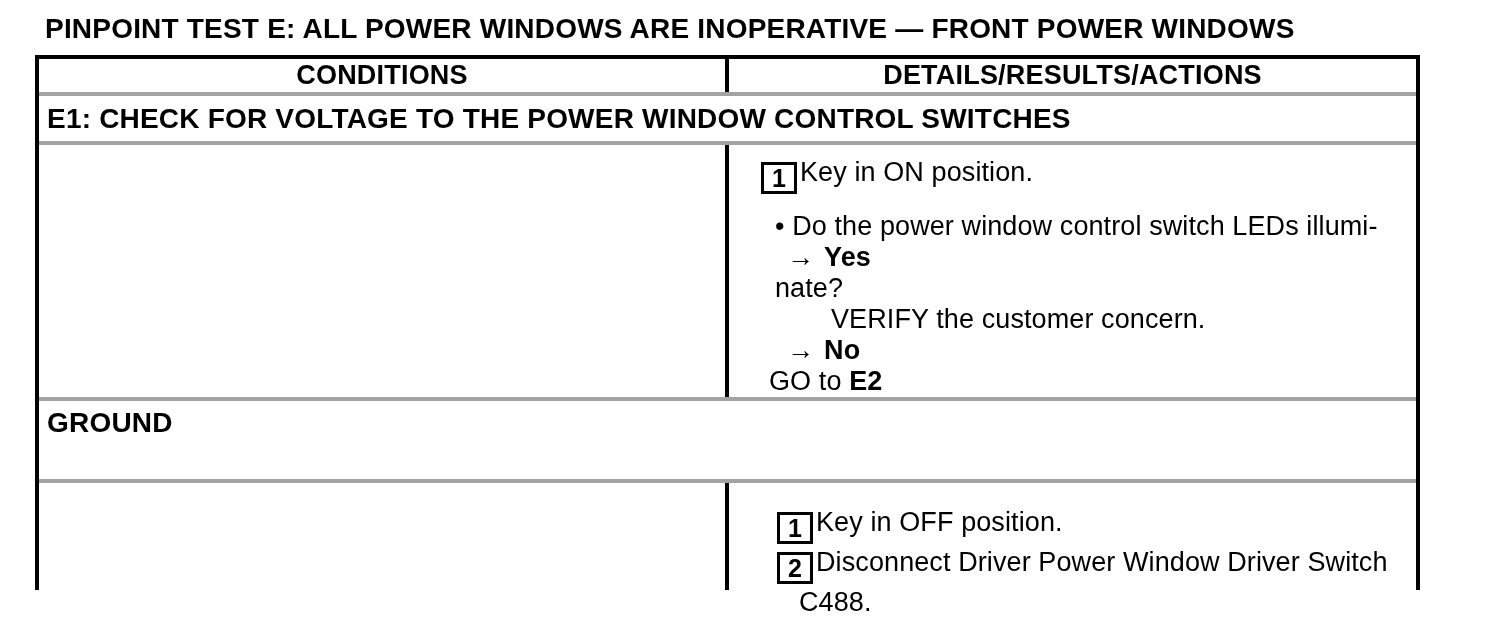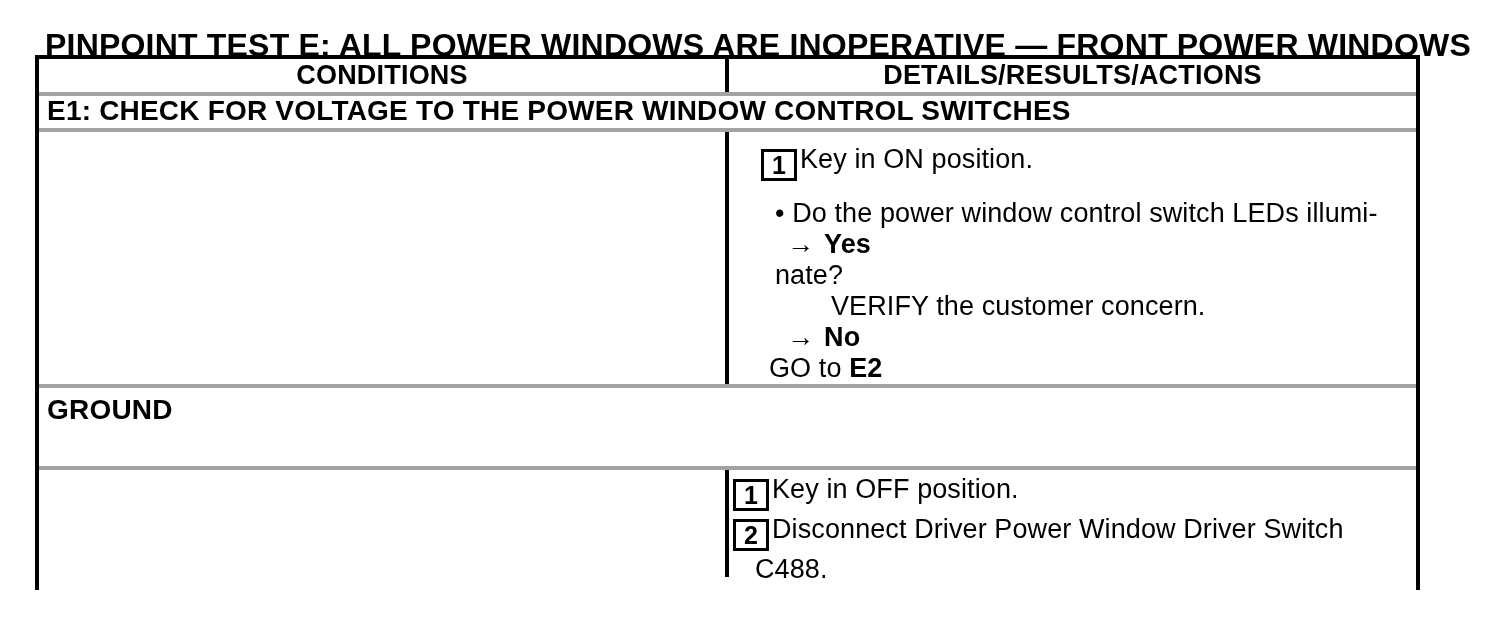--- a/index.html
+++ b/index.html
@@ -14,40 +14,40 @@
     height: 632px;
     background: #ffffff;
     overflow: hidden;
     font-family: "Liberation Sans", "DejaVu Sans", sans-serif;
     color: #000;
     -webkit-font-smoothing: none;
   }
   .doc-title {
     position: absolute;
     left: 45px;
-    top: 27px;
-    font-size: 32px;
+    top: 13px;
+    font-size: 28px;
     font-weight: bold;
     letter-spacing: 0.2px;
     white-space: nowrap;
   }
   .tbl {
     position: absolute;
     left: 35px;
     top: 55px;
     width: 1385px;
     height: 535px;            
     border: 4px solid #000;
     border-bottom: none;
     background: #fff;
   }
   .row { display: flex; width: 100%; }
   .bb { border-bottom: 4px solid #a3a3a3; }
   .row-header { height: 37px; }
-  .row-e1 { height: 36px; align-items: flex-end; }
+  .row-e1 { height: 49px; align-items: center; }
   .row-body1 { height: 256px; gap: 28px; }
   .row-e2 { height: 82px; }
   .row-body2 { height: 107px; }
 
   .cell-cond {
     width: 690px;
     border-right: 4px solid #000;
     flex: none;
   }
   .cell-det { flex: 1; min-width: 0; }
@@ -141,21 +141,21 @@
 
     <div class="row row-e2 bb">
       <div class="heading-cell">
         <div>GROUND</div>
       </div>
     </div>
 
     <div class="row row-body2">
       <div class="cell-cond"></div>
       <div class="cell-det">
-        <div class="details-content" style="padding-top:4px;">
+        <div class="details-content" style="padding-top:24px;margin-left:44px;">
           <div class="line step-line">
             <span class="numbox">1</span><span>Key in OFF position.</span>
           </div>
           <div class="line step-line">
             <span class="numbox">2</span><span>Disconnect Driver Power Window Driver Switch</span>
           </div>
           <div class="line cont-line">C488.</div>
         </div>
       </div>
     </div>

